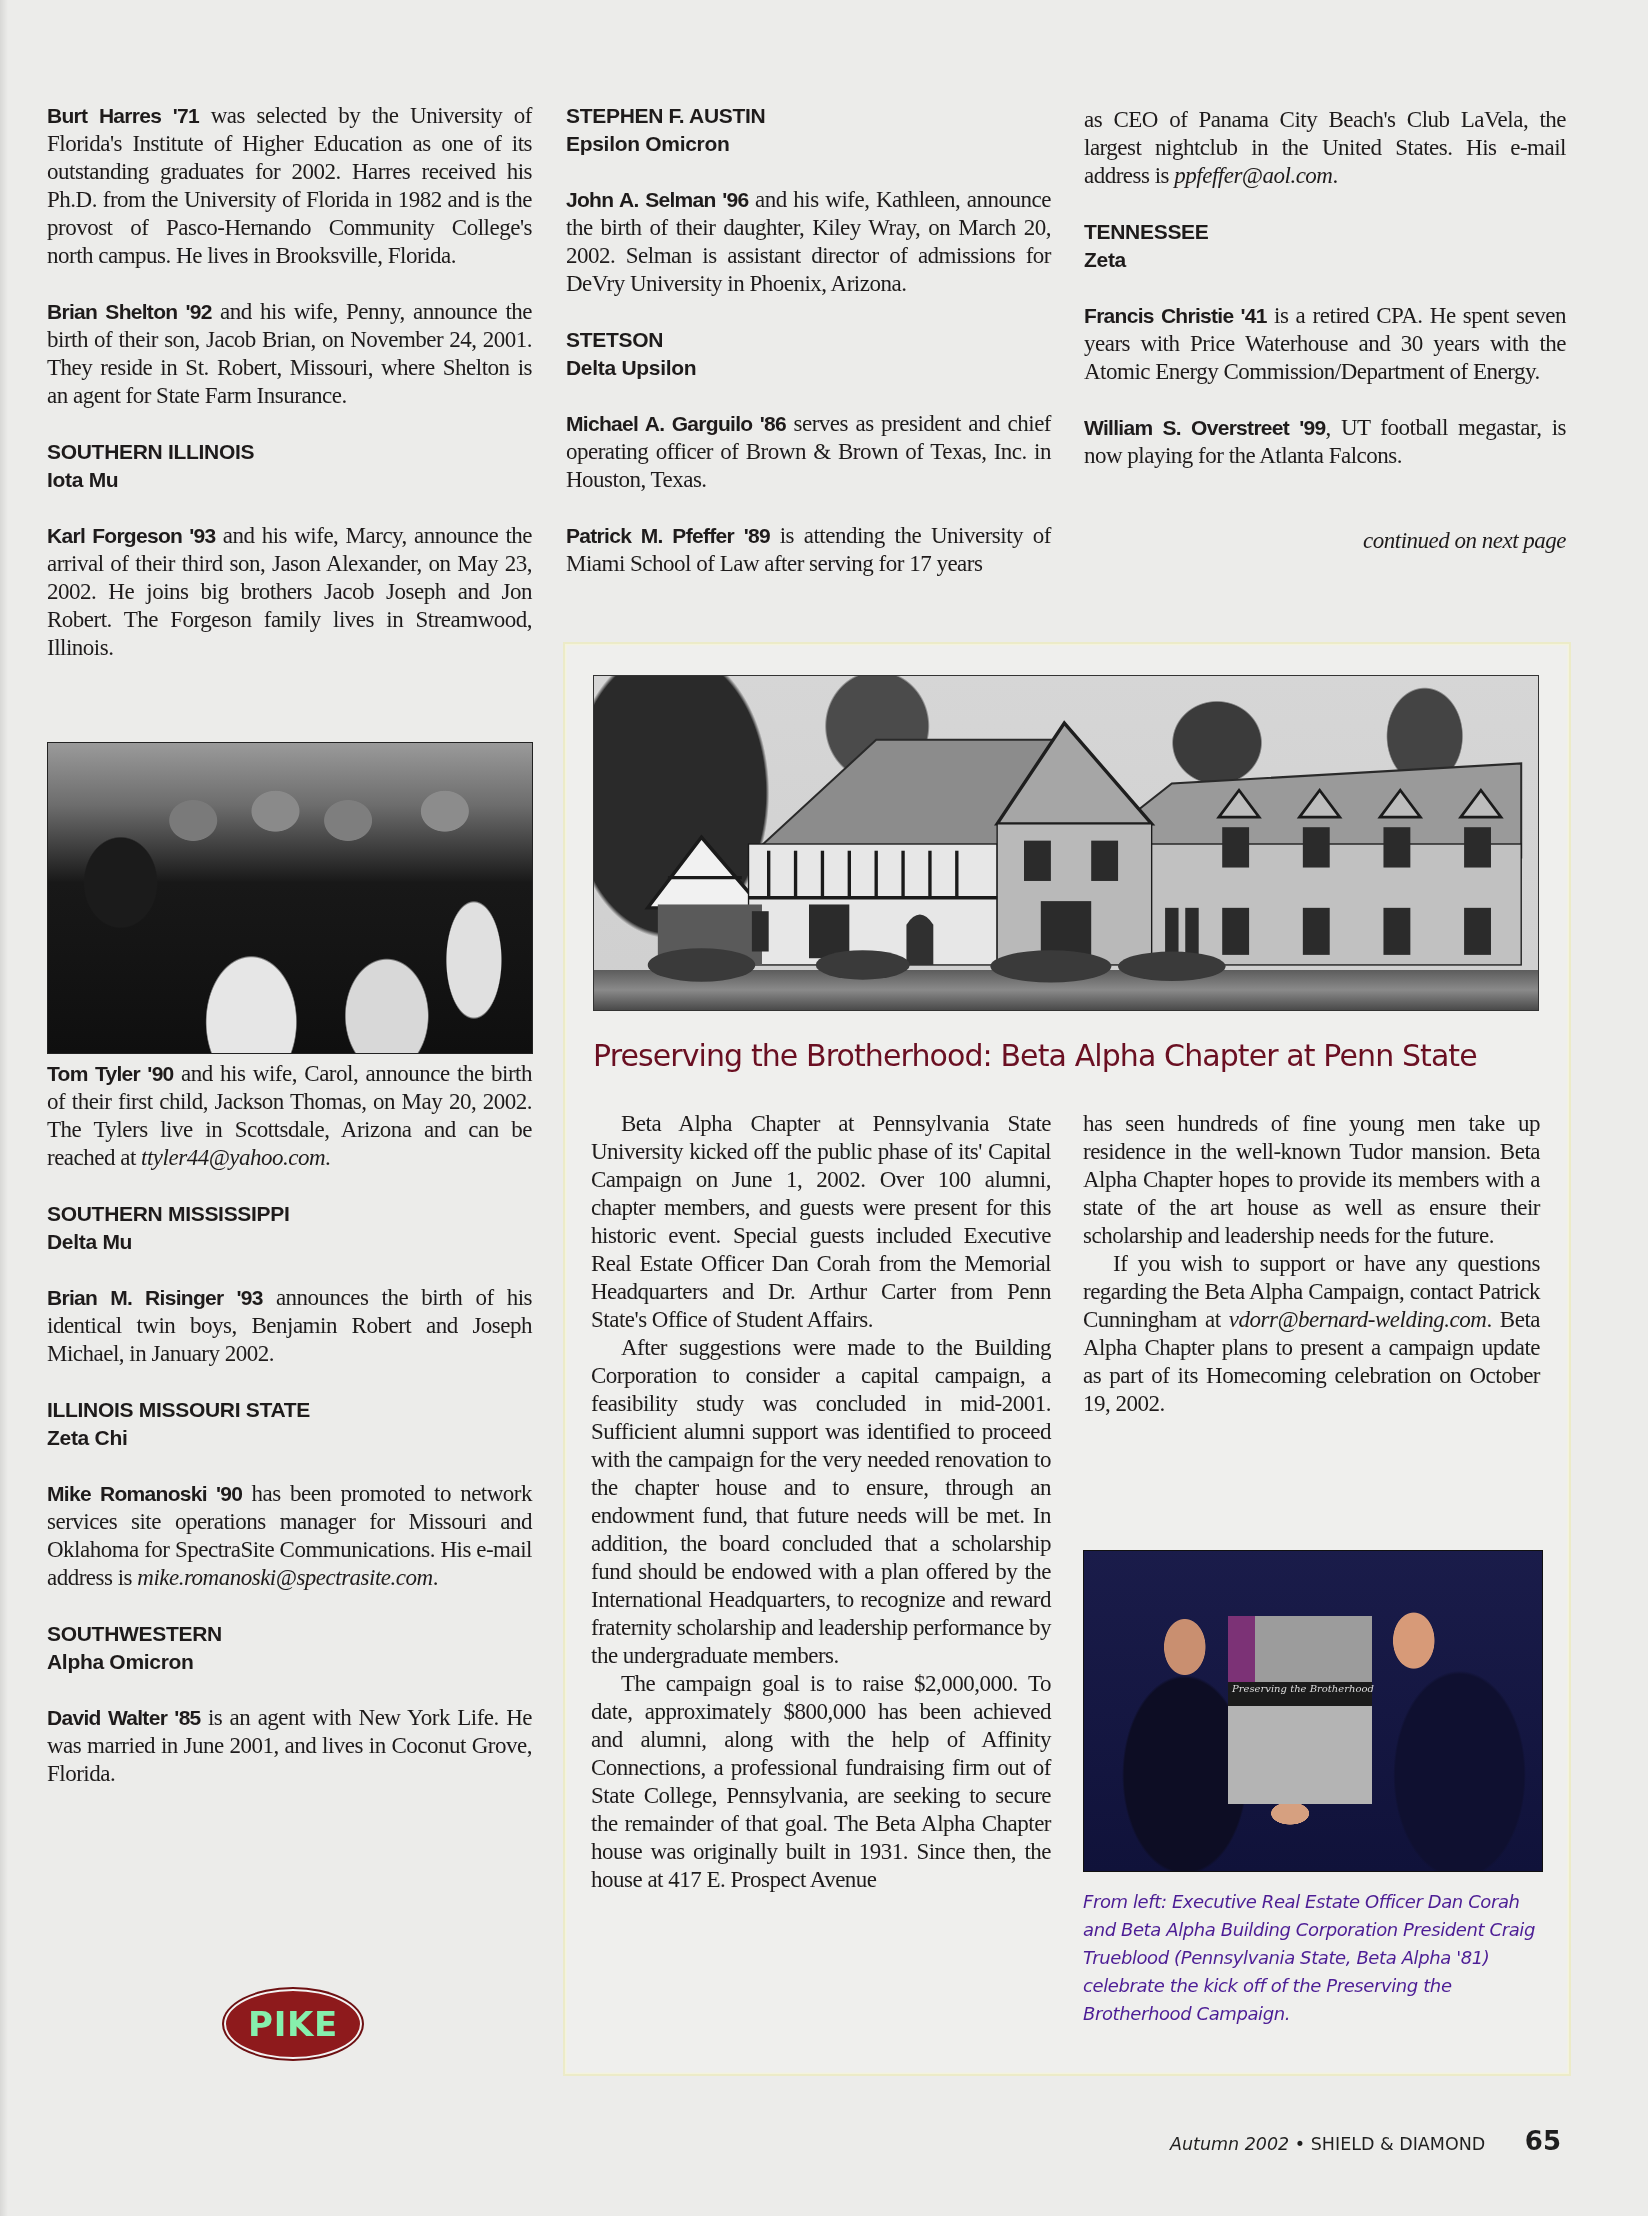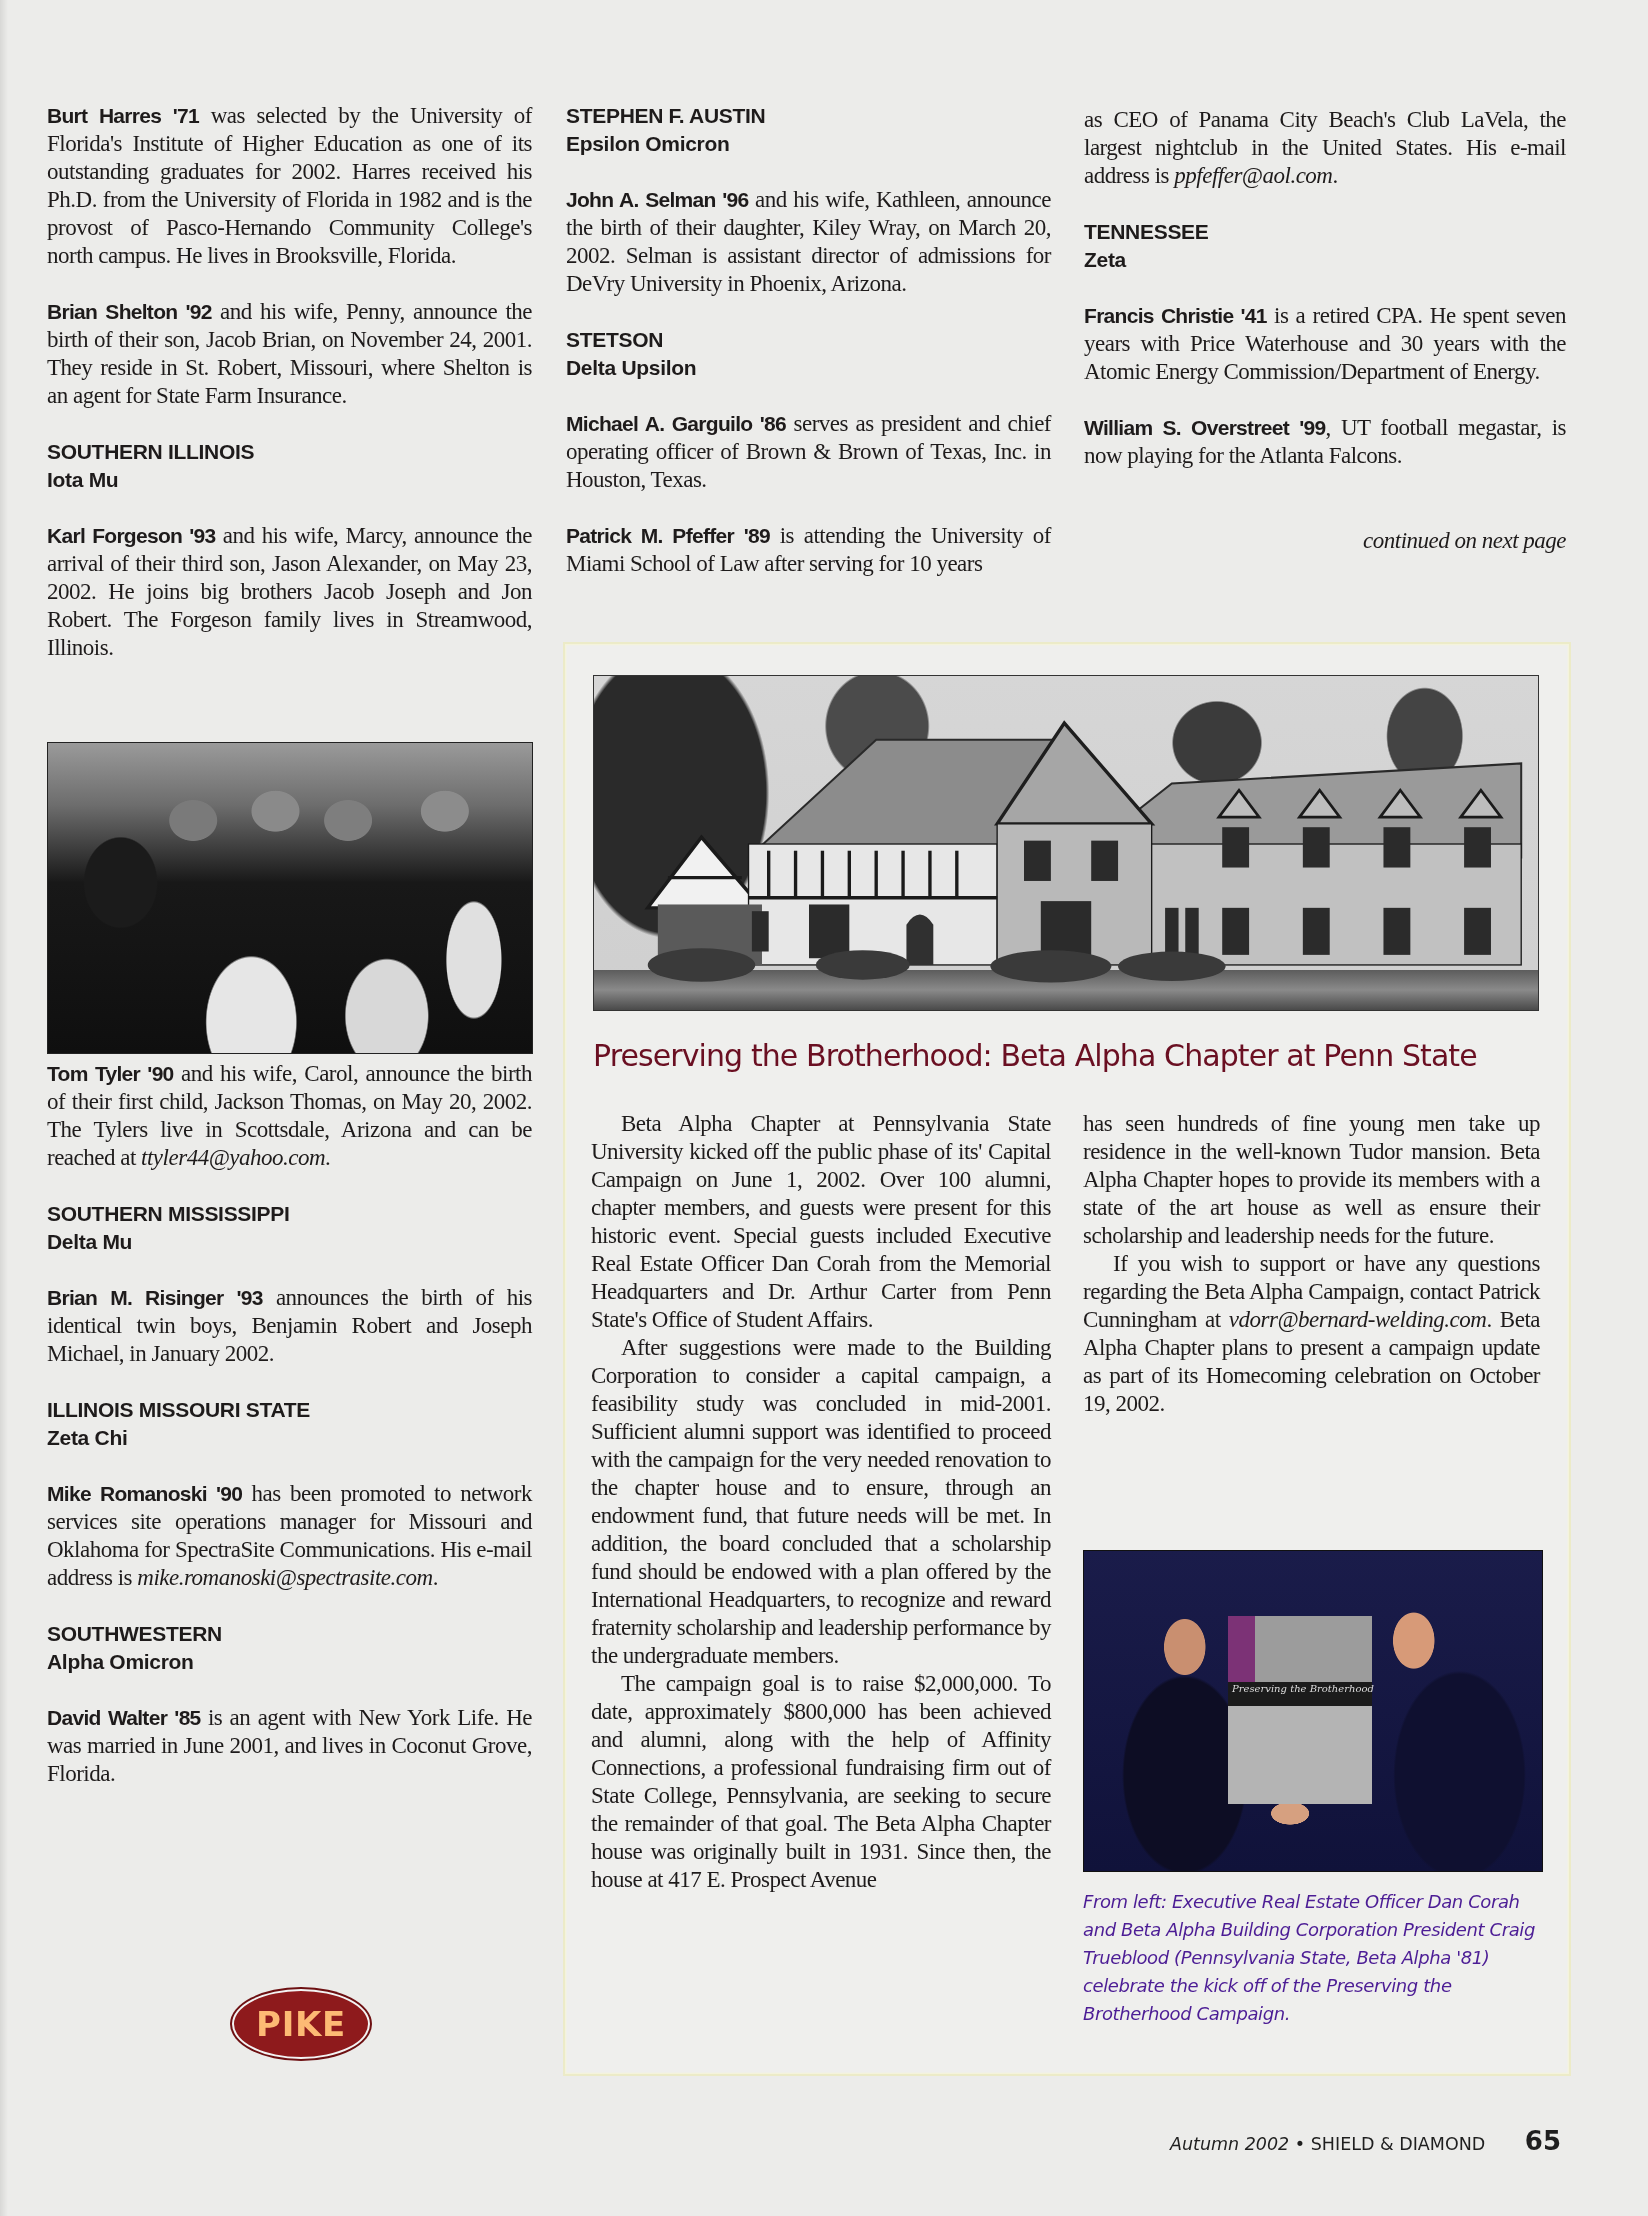--- a/index.html
+++ b/index.html
@@ -117,27 +117,27 @@
     font-family: "DejaVu Serif", serif; font-style: italic; font-size: 10px;
     color: #ddd; text-align: right; white-space: nowrap;
   }
   .photo-caption {
     position: absolute; left: 1083px; top: 1888px; width: 464px;
     font-family: "DejaVu Sans", "Liberation Sans", sans-serif; font-style: italic;
     font-size: 18px; line-height: 28px; color: #4c1d95; letter-spacing: -0.4px;
   }
 
   .pike-logo {
-    position: absolute; left: 232px; top: 1989px; width: 134px; height: 66px;
+    position: absolute; left: 224px; top: 1989px; width: 134px; height: 66px;
     border-radius: 50%;
     background: #8e1a1c;
     border: 2px solid #f3f3f3;
     box-shadow: 0 0 0 2px #6d1012;
     display: flex; align-items: center; justify-content: center;
-    color: #fdba74;
+    color: #86efac;
     font-family: "DejaVu Sans", "Liberation Sans", sans-serif; font-weight: bold;
     font-size: 34px; letter-spacing: 0.7px;
   }
 
   .footer {
     position: absolute; left: 1170px; top: 2126px;
     font-family: "DejaVu Sans", "Liberation Sans", sans-serif;
     font-size: 17.5px; color: #1f1f1f; white-space: nowrap;
   }
   .footer .issue { font-style: italic; }
@@ -202,21 +202,21 @@
     <span class="name">John A. Selman '96</span><span> and his wife, Kathleen, an­nounce the birth of their daughter, Kiley Wray, on March 20, 2002. Selman is assistant director of admissions for DeVry University in Phoenix, Arizona.</span>
   </p>
   <div class="section-head">
     <div>STETSON</div>
     <div>Delta Upsilon</div>
   </div>
   <p class="entry">
     <span class="name">Michael A. Garguilo '86</span><span> serves as president and chief operating officer of Brown &amp; Brown of Texas, Inc. in Houston, Texas.</span>
   </p>
   <p class="entry">
-    <span class="name">Patrick M. Pfeffer '89</span><span> is attending the University of Miami School of Law after serving for 10 years</span>
+    <span class="name">Patrick M. Pfeffer '89</span><span> is attending the University of Miami School of Law after serving for 17 years</span>
   </p>
 </div>
 
 <div class="col col-right serif">
   <p class="entry">
     <span>as CEO of Panama City Beach's Club LaVela, the largest nightclub in the United States. His e-mail address is </span><span class="email">ppfeffer@aol.com</span><span>.</span>
   </p>
   <div class="section-head">
     <div>TENNESSEE</div>
     <div>Zeta</div>

